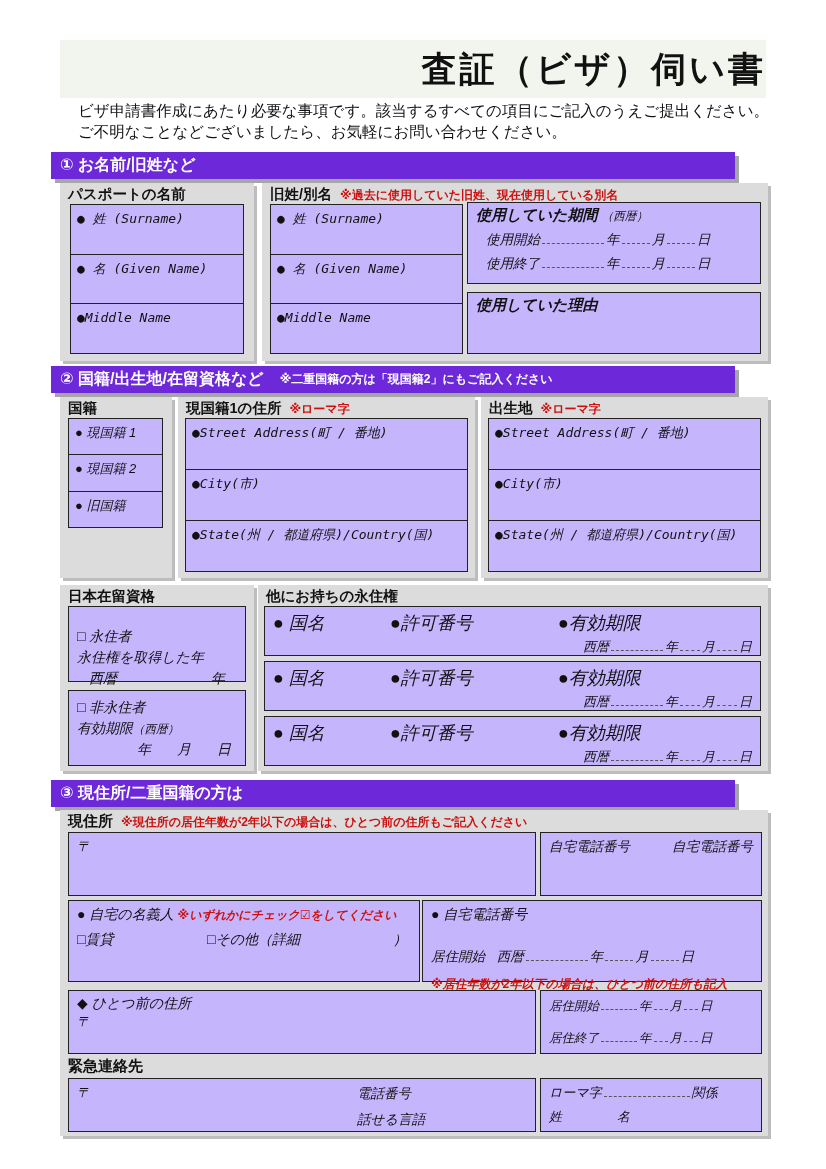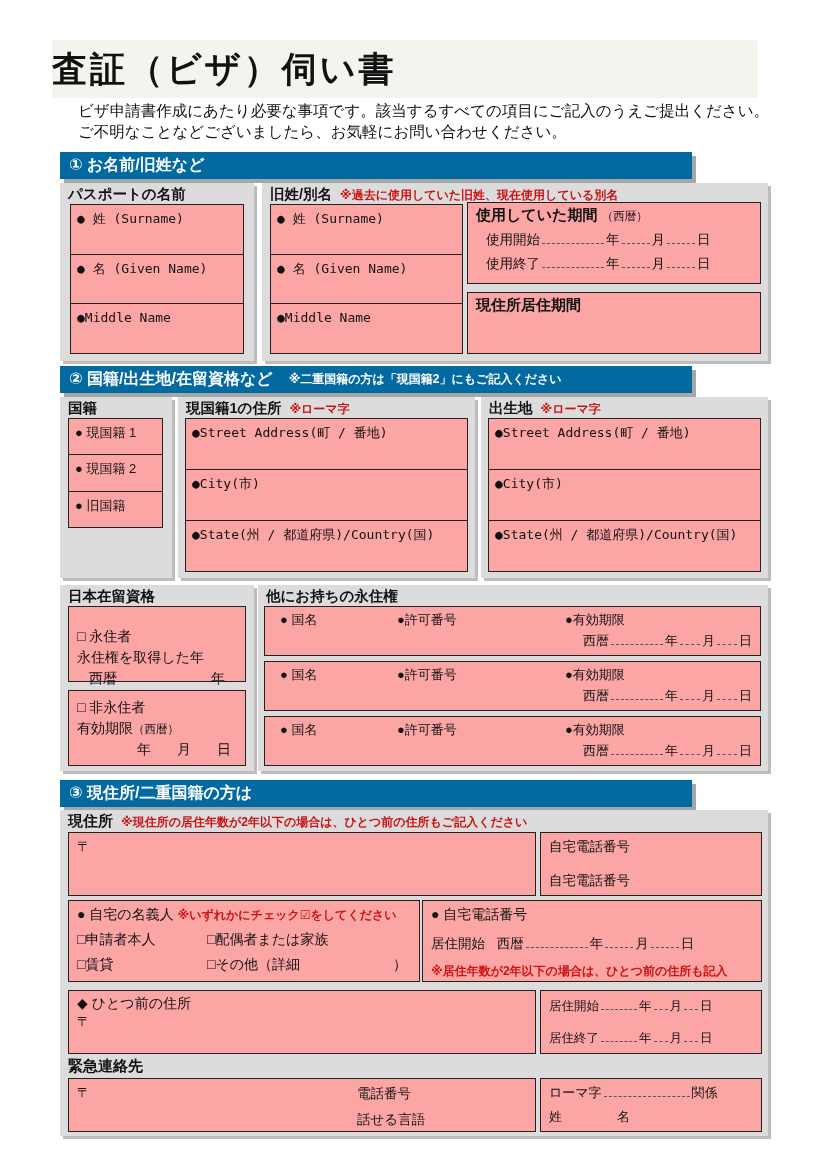--- a/index.html
+++ b/index.html
@@ -3,54 +3,54 @@
 <meta charset="utf-8">
 <style>
   * { margin:0; padding:0; box-sizing:border-box; }
   body { background:#fff; }
   .page {
     position:relative; width:826px; height:1169px; background:#ffffff;
     font-family:"Liberation Sans","DejaVu Sans",sans-serif; color:#111;
     overflow:hidden;
   }
   .title-box {
-    position:absolute; left:52px; top:40px; width:706px; height:58px;
-    background:#f2f4ee; display:flex; align-items:center; justify-content:flex-start;
+    position:absolute; left:60px; top:40px; width:706px; height:58px;
+    background:#f2f4ee; display:flex; align-items:center; justify-content:flex-end;
   }
   .title-text { font-size:35px; font-weight:bold; letter-spacing:3px; }
   .intro {
     position:absolute; left:78px; top:101px; width:694px;
     font-size:15.5px; line-height:1.35;
   }
   .bar {
-    position:absolute; left:60px; width:632px; height:27px; background:#0369a1;
+    position:absolute; left:51px; width:684px; height:27px; background:#6d28d9;
     color:#fff; box-shadow:4px 4px 0 #a6a6a6; display:flex; align-items:center;
     padding-left:9px;
   }
   .bar-title { font-weight:bold; font-size:16px; white-space:nowrap; }
   .bar-note { font-size:12px; font-weight:bold; margin-left:16px; white-space:nowrap; }
   .panel { position:absolute; background:#dcdcdc; box-shadow:3px 3px 0 #bdbdbd; }
   .panel-title {
     position:absolute; left:8px; top:2px; font-weight:bold; font-size:14.5px;
     white-space:nowrap; display:flex; align-items:baseline; gap:8px;
   }
   .red { color:#cc1111; }
   .note { font-size:12px; font-weight:bold; }
-  .wbox { position:absolute; background:#fca5a5; border:1.5px solid #222; }
+  .wbox { position:absolute; background:#c4b5fd; border:1.5px solid #222;font-style:italic; }
   .vstack { display:flex; flex-direction:column; }
   .cell { flex:1; padding:4px 6px; border-top:1px solid #222; overflow:hidden; }
   .cell:first-child { border-top:none; }
   .flabel { font-size:13px; white-space:nowrap; }
   .mono { font-family:"DejaVu Sans Mono","Liberation Mono",monospace; }
   .u { display:inline-block; border-bottom:1.3px dashed #555; height:13px; margin:0 2px; vertical-align:baseline; }
   .bold15 { font-weight:bold; font-size:15px; }
   .small { font-size:11.5px; }
   .pline { font-size:13.5px; margin-top:6px; padding-left:10px; white-space:nowrap; }
   .jline { font-size:14px; margin-top:3px; white-space:nowrap; }
-  .prrow1 { display:flex; padding:4px 8px 0 8px; font-size:13px; white-space:nowrap;margin-left:7px; }
+  .prrow1 { display:flex; padding:4px 8px 0 8px; font-size:18px; white-space:nowrap; }
   .prrow2 { text-align:right; padding-right:8px; font-size:13px; margin-top:3px; white-space:nowrap; }
   .s3line { font-size:14px; white-space:nowrap; }
 </style>
 </head>
 <body>
 
 <div class="page">
 
   <div class="title-box">
     <span class="title-text">査証（ビザ）伺い書</span>
@@ -102,21 +102,21 @@
       </div>
       <div class="pline">
         <span>使用開始</span><span class="u" style="width:62px"></span><span>年</span><span class="u" style="width:28px"></span><span>月</span><span class="u" style="width:28px"></span><span>日</span>
       </div>
       <div class="pline">
         <span>使用終了</span><span class="u" style="width:62px"></span><span>年</span><span class="u" style="width:28px"></span><span>月</span><span class="u" style="width:28px"></span><span>日</span>
       </div>
     </div>
 
     <div class="wbox" style="left:205px;top:109px;width:294px;height:62px;padding:3px 8px">
-      <span class="bold15">現住所居住期間</span>
+      <span class="bold15">使用していた理由</span>
     </div>
   </div>
 
   <div class="bar" style="top:366px">
     <span class="bar-title">② 国籍/出生地/在留資格など</span>
     <span class="bar-note">※二重国籍の方は「現国籍2」にもご記入ください</span>
   </div>
 
   <div class="panel" style="left:60px;top:397px;width:112px;height:181px">
     <div class="panel-title">
@@ -240,46 +240,42 @@
   <div class="panel" style="left:60px;top:810px;width:708px;height:326px">
     <div class="panel-title">
       <span style="font-size:15px">現住所</span>
       <span class="red note">※現住所の居住年数が2年以下の場合は、ひとつ前の住所もご記入ください</span>
     </div>
 
     <div class="wbox" style="left:8px;top:22px;width:468px;height:64px;padding:4px 8px">
       <span style="font-size:13.5px">〒</span>
     </div>
 
-    <div class="wbox" style="left:480px;top:22px;width:222px;height:64px;padding:5px 8px;display:flex;flex-direction:column;justify-content:space-between">
+    <div class="wbox" style="left:480px;top:22px;width:222px;height:64px;padding:5px 8px;display:flex;flex-direction:row;justify-content:space-between">
       <span class="s3line" style="font-size:13.5px">自宅電話番号</span>
       <span class="s3line" style="font-size:13.5px">自宅電話番号</span>
     </div>
 
     <div class="wbox" style="left:8px;top:90px;width:352px;height:82px;padding:5px 8px">
       <div class="s3line">
         <span>● 自宅の名義人</span>
         <span class="red" style="font-size:12px;font-weight:bold">※いずれかにチェック☑をしてください</span>
-      </div>
-      <div class="s3line" style="margin-top:7px;display:flex">
-        <span style="width:130px">□申請者本人</span>
-        <span>□配偶者または家族</span>
       </div>
       <div class="s3line" style="margin-top:7px;display:flex">
         <span style="width:130px">□賃貸</span>
         <span style="display:flex;justify-content:space-between;width:200px">
           <span>□その他（詳細</span>
           <span>）</span>
         </span>
       </div>
     </div>
 
     <div class="wbox" style="left:362px;top:90px;width:340px;height:82px;padding:5px 8px">
       <div class="s3line">● 自宅電話番号</div>
-      <div class="s3line" style="margin-top:11px;font-size:13.5px">
+      <div class="s3line" style="margin-top:24px;font-size:13.5px">
         <span>居住開始</span>
         <span style="margin-left:8px">西暦</span><span class="u" style="width:62px"></span><span>年</span><span class="u" style="width:28px"></span><span>月</span><span class="u" style="width:28px"></span><span>日</span>
       </div>
       <div class="red" style="font-size:12px;font-weight:bold;margin-top:10px;white-space:nowrap">※居住年数が2年以下の場合は、ひとつ前の住所も記入</div>
     </div>
 
     <div class="wbox" style="left:8px;top:180px;width:468px;height:64px;padding:4px 8px">
       <div class="s3line">◆ ひとつ前の住所</div>
       <div style="font-size:13px">〒</div>
     </div>

